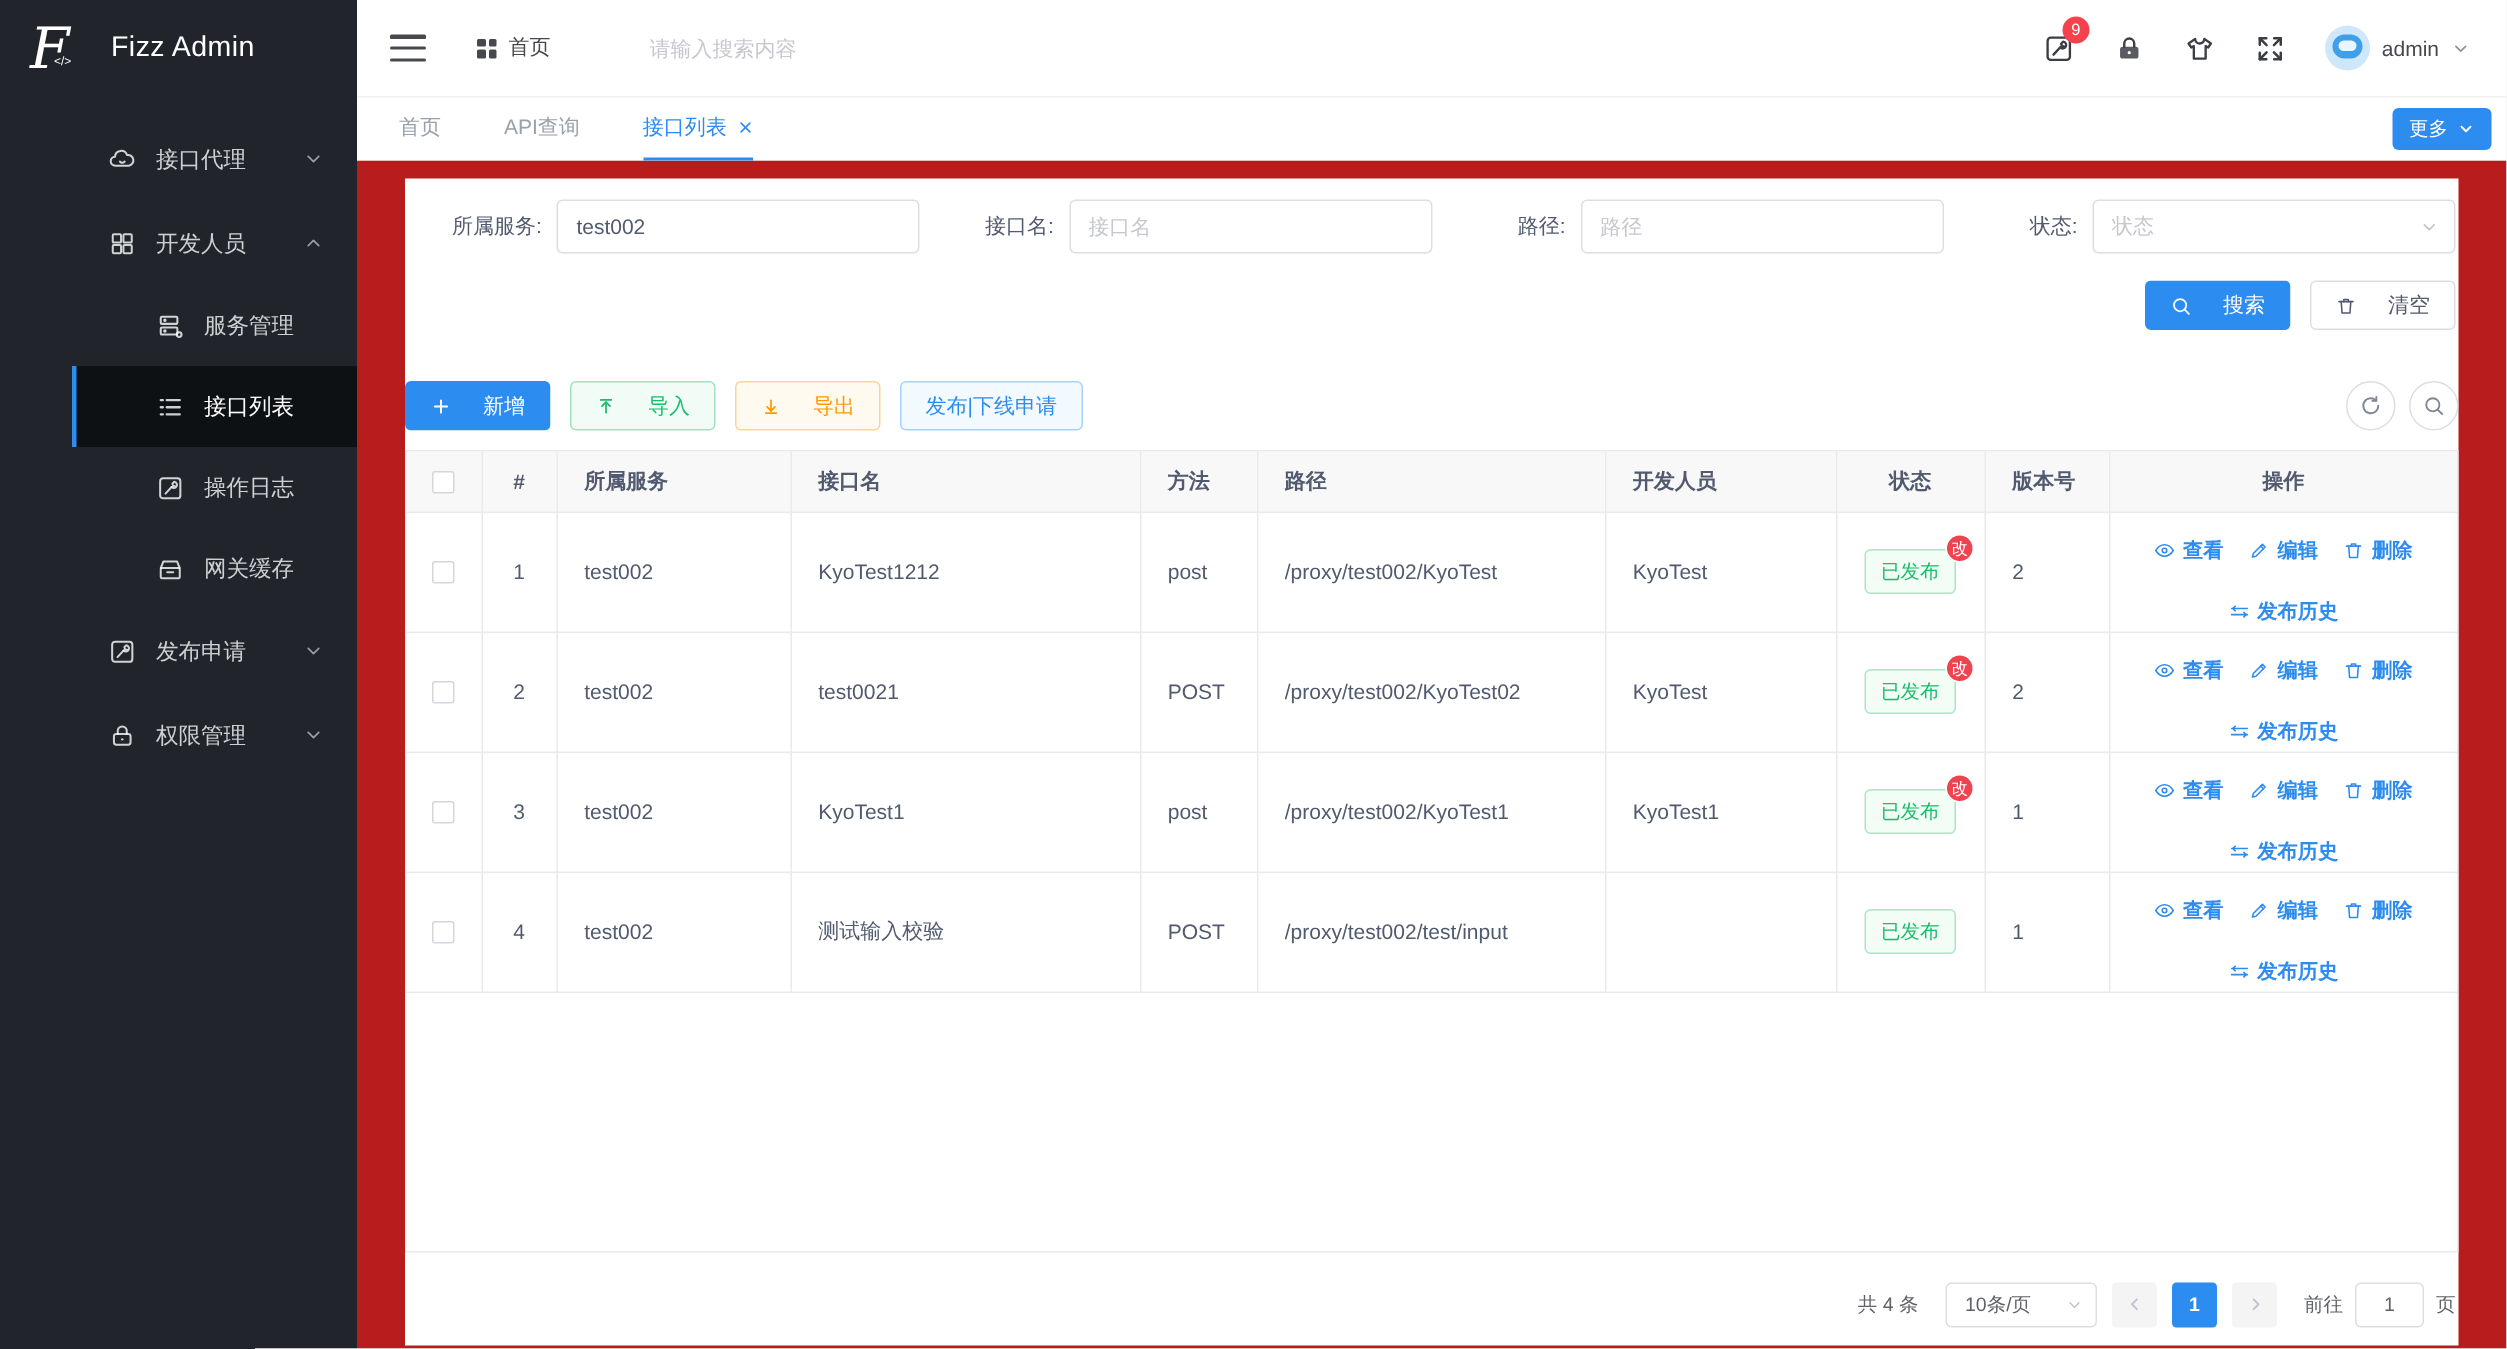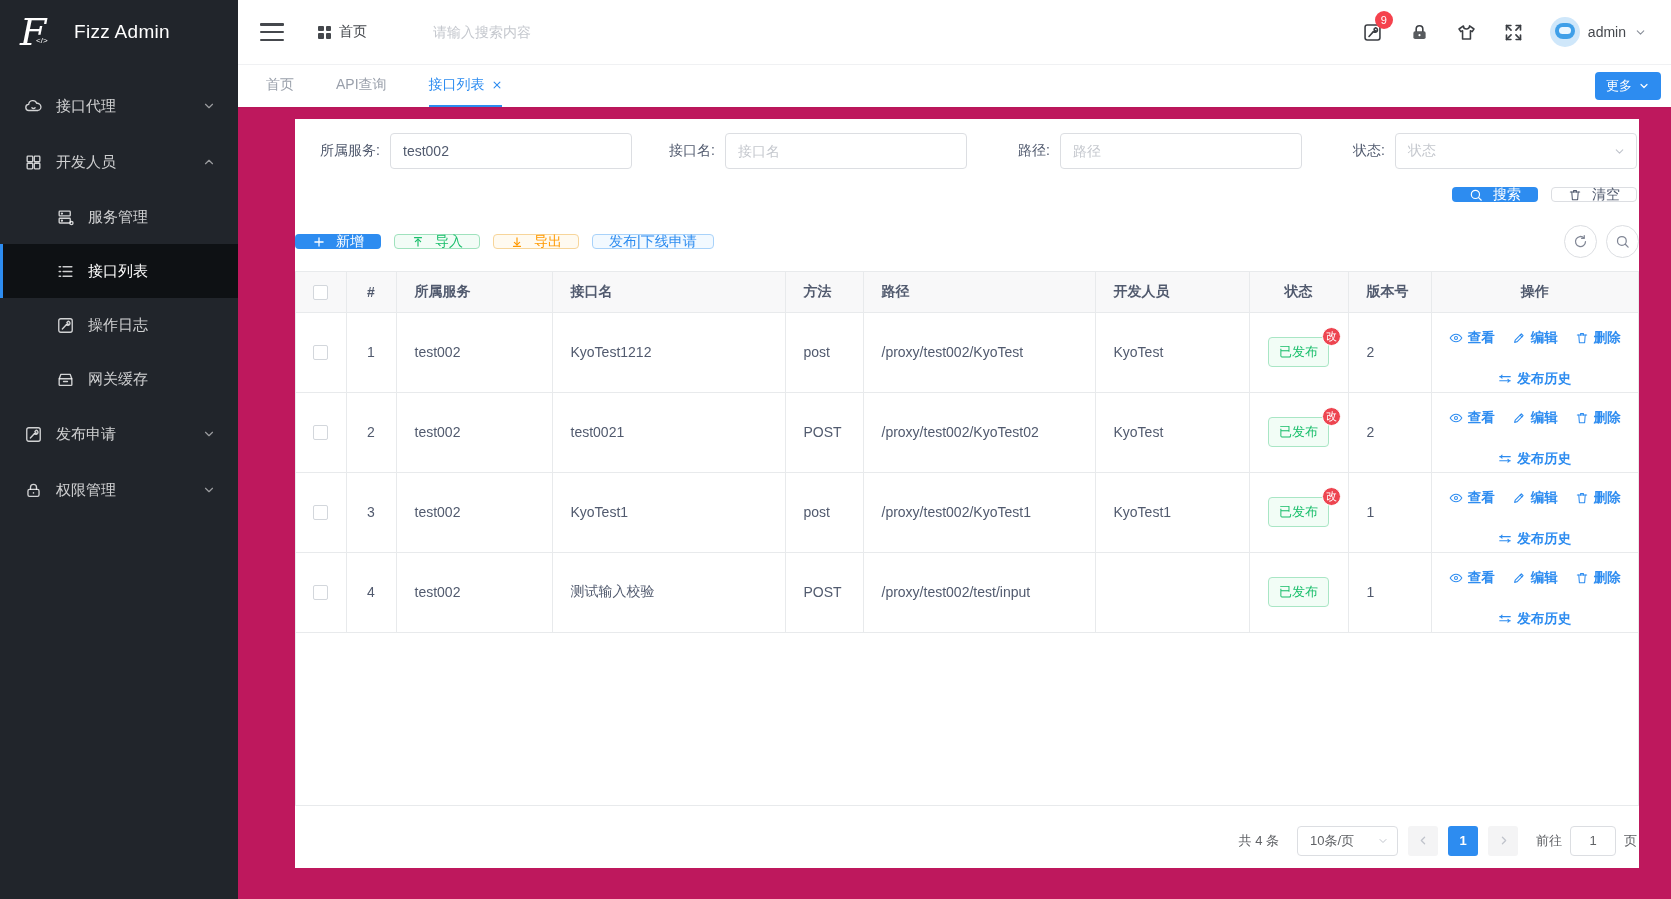--- a/index.html
+++ b/index.html
@@ -7,21 +7,21 @@
   body { font-family:"Liberation Sans","DejaVu Sans",sans-serif; font-size:14px; color:#515a6e; background:#f0f2f5; display:flex; }
   svg { display:block; }
 
   
   .sidebar { width:238px; height:899px; background:#21252b; flex:none; color:rgba(255,255,255,.78); }
   .logo-row { height:64px; display:flex; align-items:center; padding-left:20px; background:#21252b; }
   .logo-glyph { width:40px; height:44px; position:relative; color:#fff; }
   .logo-f { font-family:"DejaVu Serif","Liberation Serif",serif; font-style:italic; font-size:38px; line-height:44px; color:#fff; }
   .logo-code { position:absolute; left:16px; top:26px; font-size:8px; color:#fff; letter-spacing:0; }
   .logo-title { color:#fff; font-size:19px; margin-left:14px; letter-spacing:.3px; }
-  .menu { padding-top:14px; }
+  .menu { padding-top:14px;padding-left:48px; }
   .menu-item { height:56px; display:flex; align-items:center; padding:0 22px 0 24px; font-size:15px; cursor:pointer; }
   .menu-item .mi-icon { width:19px; height:19px; margin-right:13px; flex:none; color:rgba(255,255,255,.8); }
   .menu-item .mi-label { flex:1; }
   .menu-item .mi-chevron { width:14px; height:14px; color:rgba(255,255,255,.55); }
   .submenu .menu-item { padding-left:56px; height:54px; }
   .menu-item.active { background:#0e1114; color:#fff; border-left:3px solid #2d8cf0; padding-left:53px; }
 
   
   .main { flex:1; display:flex; flex-direction:column; min-width:0; }
 
@@ -47,42 +47,42 @@
 
   
   .tabbar { height:43px; background:#fff; border-top:1px solid #f0f1f3; display:flex; align-items:stretch; padding-left:28px; position:relative; flex:none; box-shadow:0 1px 2px rgba(0,0,0,.04); }
   .tab { display:flex; align-items:center; gap:7px; font-size:14px; color:#9aa0ab; margin-right:42px; cursor:pointer; border-bottom:2px solid transparent; }
   .tab.active { color:#2d8cf0; border-bottom-color:#2d8cf0; }
   .tab .tab-close { width:10px; height:10px; color:#2d8cf0; }
   .more-btn { position:absolute; right:10px; top:7px; background:#2d8cf0; color:#fff; height:28px; border:none; border-radius:4px; font-size:13px; display:flex; align-items:center; gap:6px; padding:0 11px; cursor:pointer; font-family:inherit;justify-content:space-between; }
   .more-btn svg { width:12px; height:12px; }
 
   
-  .content { flex:1; background:#be185d; overflow:hidden;padding-left:25px; }
+  .content { flex:1; background:#b91c1c; overflow:hidden; }
   .card { background:#fff; margin:12px 32px 0; padding:14px 0 12px; }
 
   
   .filter-row { display:flex; align-items:center; padding:0 2px; }
   .f-group { flex:1; display:flex; align-items:center; justify-content:flex-end; }
   .f-group label { margin-right:10px; color:#515a6e; white-space:nowrap; }
   .f-input { width:242px; height:36px; border:1px solid #dcdee2; border-radius:4px; padding:0 12px; font-size:14px; color:#515a6e; outline:none; font-family:inherit; background:#fff; }
   .f-input::placeholder { color:#c5c8ce; }
   .f-select { width:242px; height:36px; border:1px solid #dcdee2; border-radius:4px; padding:0 10px 0 12px; display:flex; align-items:center; justify-content:space-between; color:#c5c8ce; cursor:pointer; background:#fff; }
   .f-select svg { width:13px; height:13px; color:#c0c4cc; }
 
   .search-row { display:flex; justify-content:flex-end; gap:13px; margin-top:18px; padding-right:2px; }
-  .btn { height:15px; border-radius:4px; font-size:14px; display:inline-flex; align-items:center; gap:10px; padding:0 16px; cursor:pointer; border:1px solid transparent; font-family:inherit; background:#fff; }
+  .btn { height:33px; border-radius:4px; font-size:14px; display:inline-flex; align-items:center; gap:21px; padding:0 16px; cursor:pointer; border:1px solid transparent; font-family:inherit; background:#fff; }
   .btn svg { width:14px; height:14px; }
   .btn-primary { background:#2d8cf0; color:#fff; }
   .btn-plain { border-color:#dcdee2; color:#515a6e; }
   .btn-import { border-color:#9fe2bd; color:#19be6b; background:#f2fcf6;align-items:center; }
   .btn-export { border-color:#f7d59a; color:#ff9900; background:#fffaf0; }
   .btn-publish { border-color:#a8d2fa; color:#2d8cf0; background:#f2f9ff; }
 
-  .toolbar-row { display:flex; align-items:center; margin-top:23px; }
+  .toolbar-row { display:flex; align-items:center; margin-top:34px; }
   .toolbar-left { display:flex; gap:13px; }
   .toolbar-right { margin-left:auto; display:flex; gap:9px; }
   .icon-circle { width:33px; height:33px; border-radius:50%; border:1px solid #dcdee2; background:#fff; display:flex; align-items:center; justify-content:center; color:#808695; cursor:pointer; }
   .icon-circle svg { width:15px; height:15px; }
 
   
   .table-wrap { margin-top:13px; border:1px solid #e8eaec; }
   table { width:100%; border-collapse:collapse; table-layout:fixed; }
   th, td { border-right:1px solid #e8eaec; border-bottom:1px solid #e8eaec; padding:0 18px; text-align:left; font-size:14px; color:#515a6e; overflow:hidden; }
   th:last-child, td:last-child { border-right:none; }

